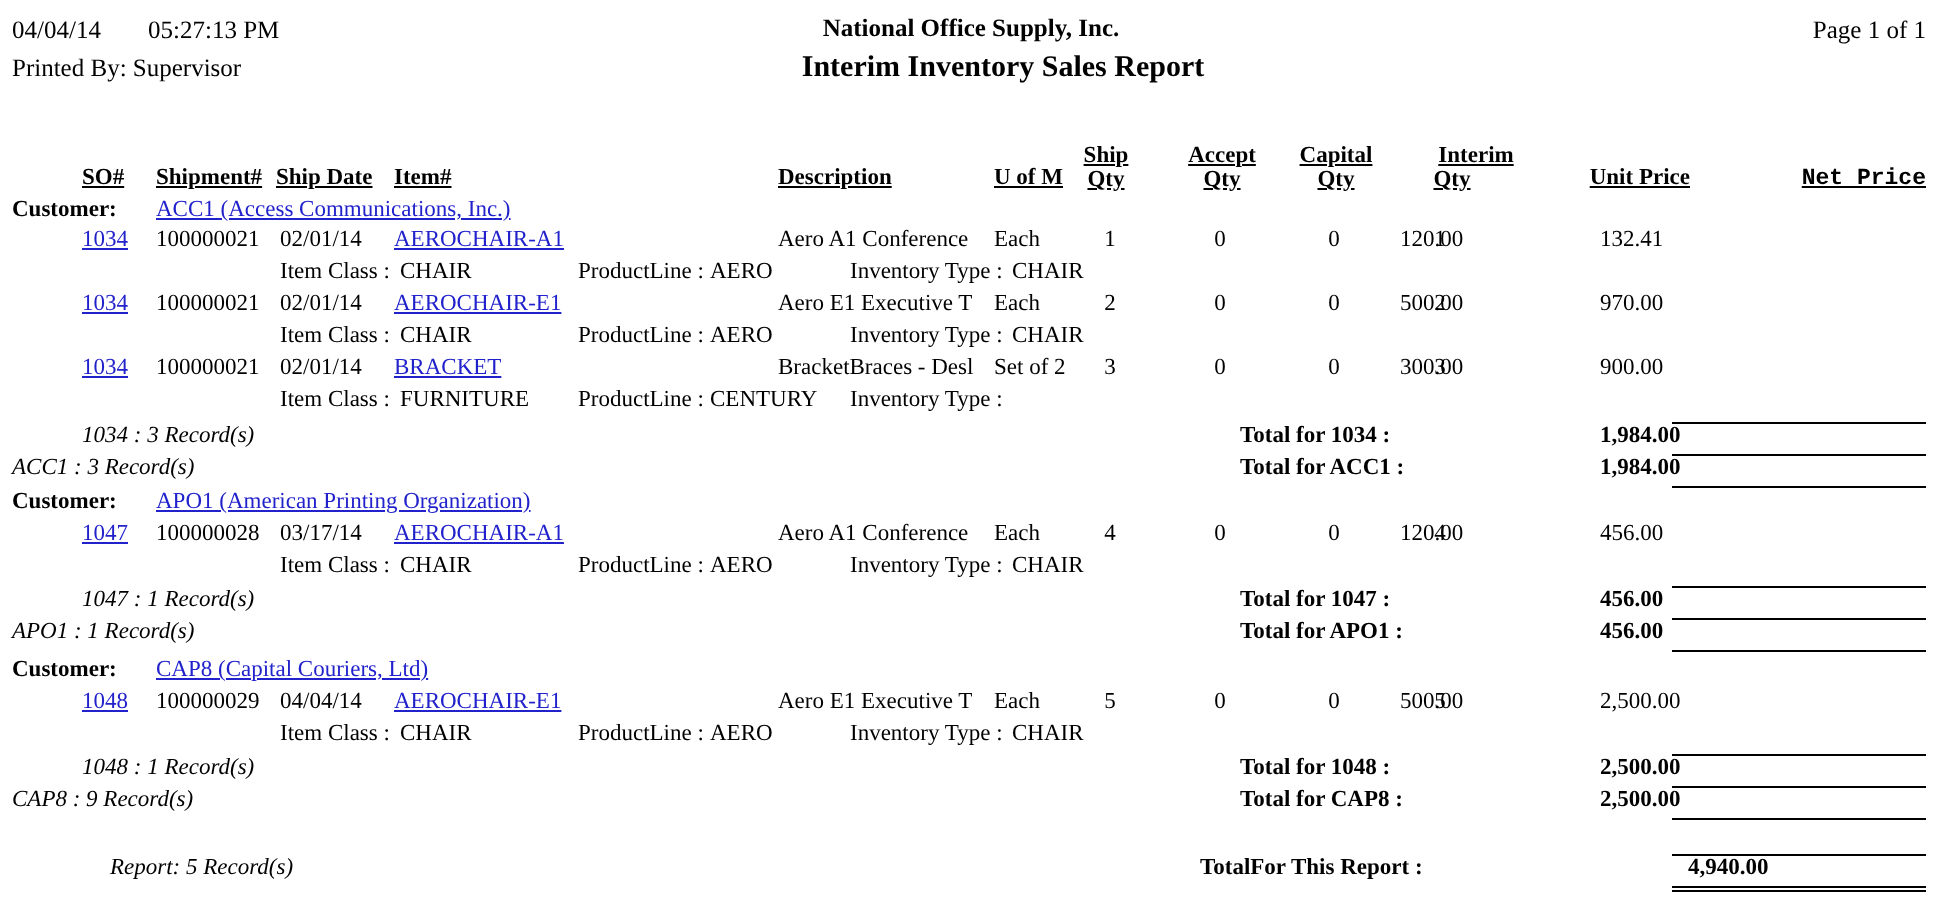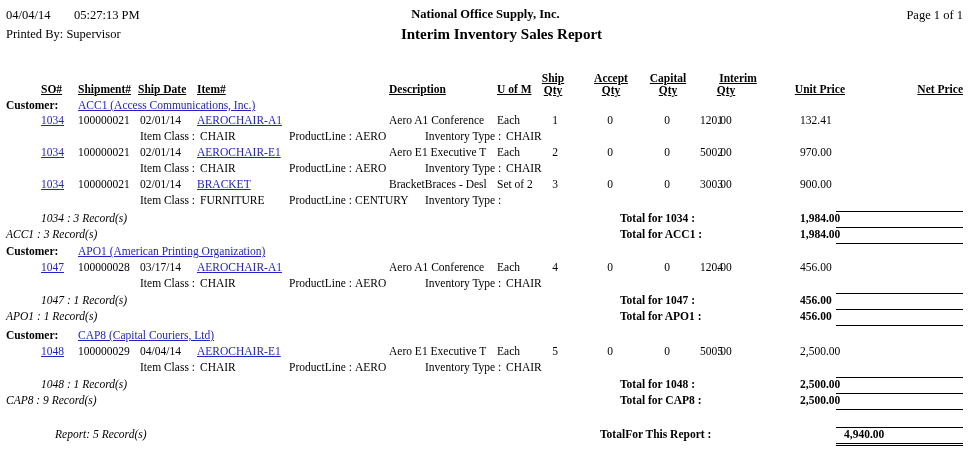--- a/index.html
+++ b/index.html
@@ -86,21 +86,21 @@
   <div class="colhdr ch-center" style="left:586px; top:72px; width:50px;"><u>Accept</u></div>
   <div class="colhdr ch-center" style="left:586px; top:84px; width:50px;"><u>Qty</u></div>
 
   <div class="colhdr ch-center" style="left:643px; top:72px; width:50px;"><u>Capital</u></div>
   <div class="colhdr ch-center" style="left:643px; top:84px; width:50px;"><u>Qty</u></div>
 
   <div class="colhdr ch-center" style="left:700px; top:72px; width:52px;margin-left:12px;"><u>Interim</u></div>
   <div class="colhdr ch-center" style="left:700px; top:84px; width:52px;"><u>Qty</u></div>
 
   <div class="colhdr ch-right" style="left:700px; top:83px; width:145px;"><u>Unit Price</u></div>
-  <div class="colhdr ch-right" style="left:800px; top:83px; width:163px;"><u>Net Price</u></div>
+  <div class="colhdr ch-right" style="left:800px; top:83px; width:163px;font-family:Liberation Mono, monospace;"><u>Net Price</u></div>
 
   <div class="row" style="top:99px;">
     <span class="cell bold" style="left:6px;">Customer:</span>
     <span class="cell blue-u" style="left:78px;">ACC1 (Access Communications, Inc.)</span>
   </div>
 
   <div class="row" style="top:114px;">
 
     <span class="cell blue-u" style="left:41px;">1034</span>
     <span class="cell" style="left:78px;">100000021</span>

